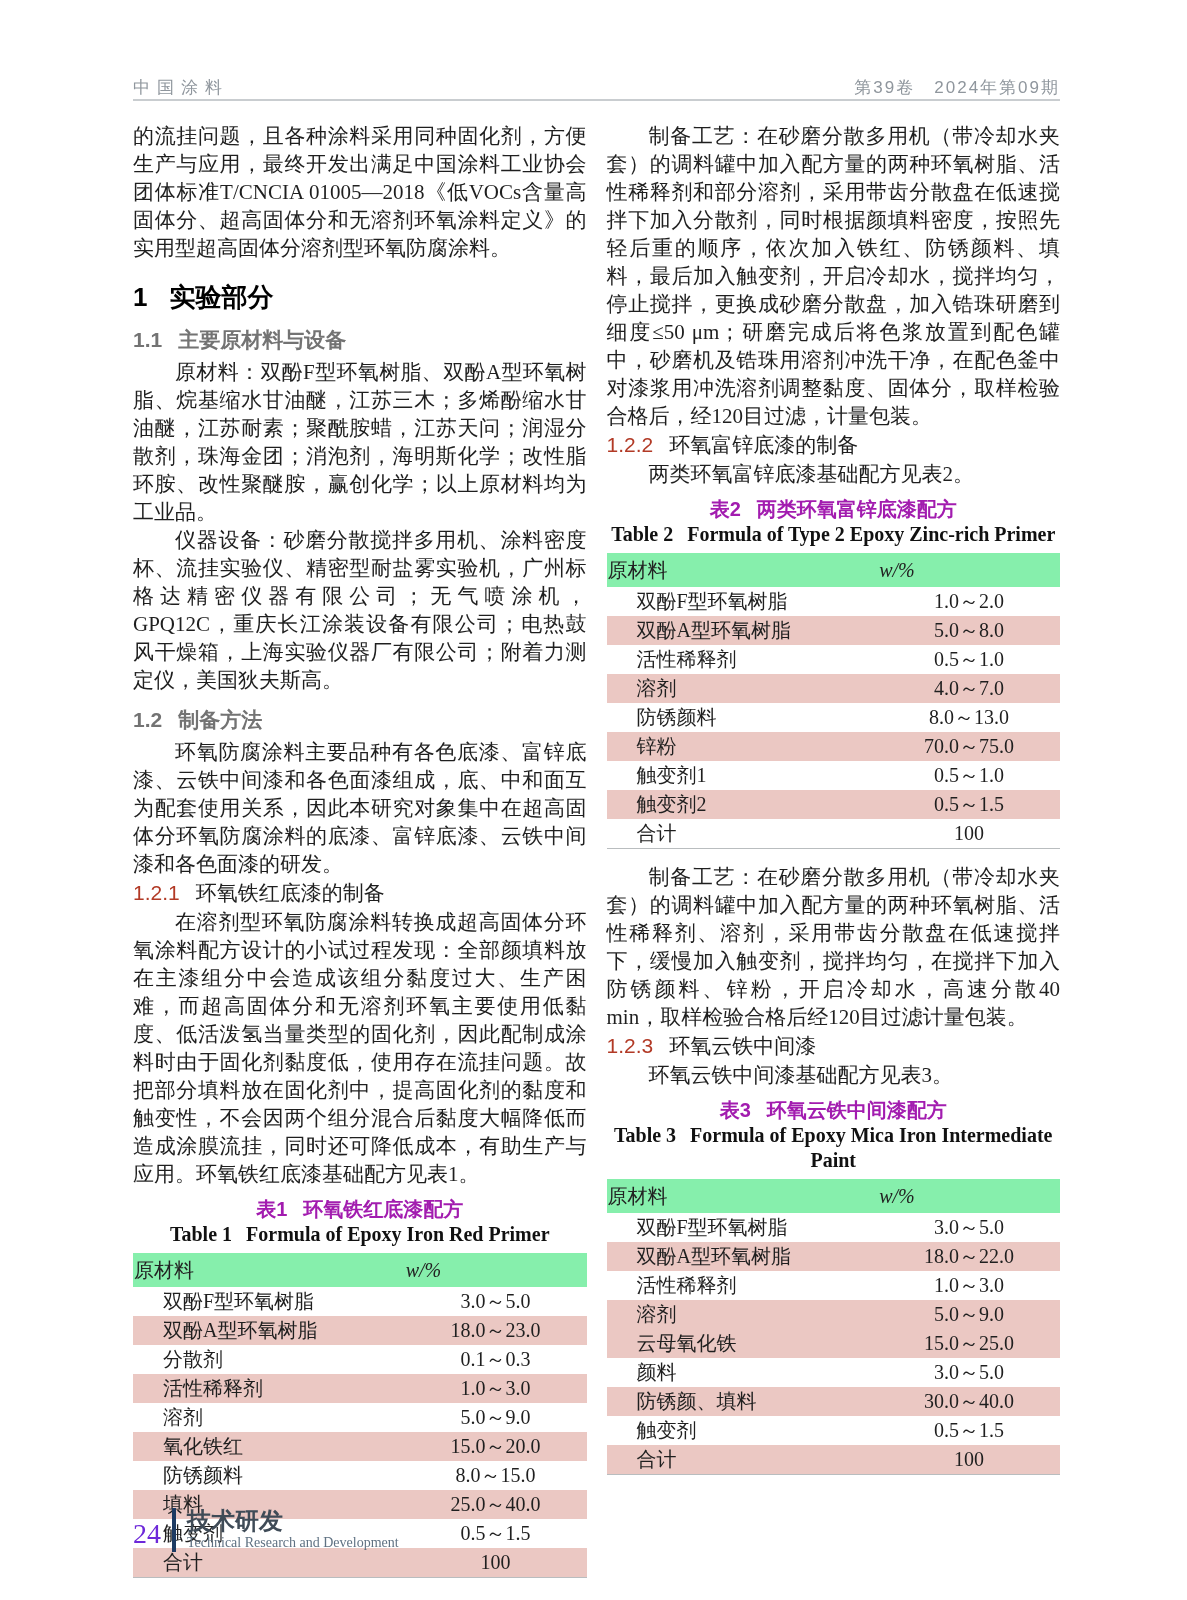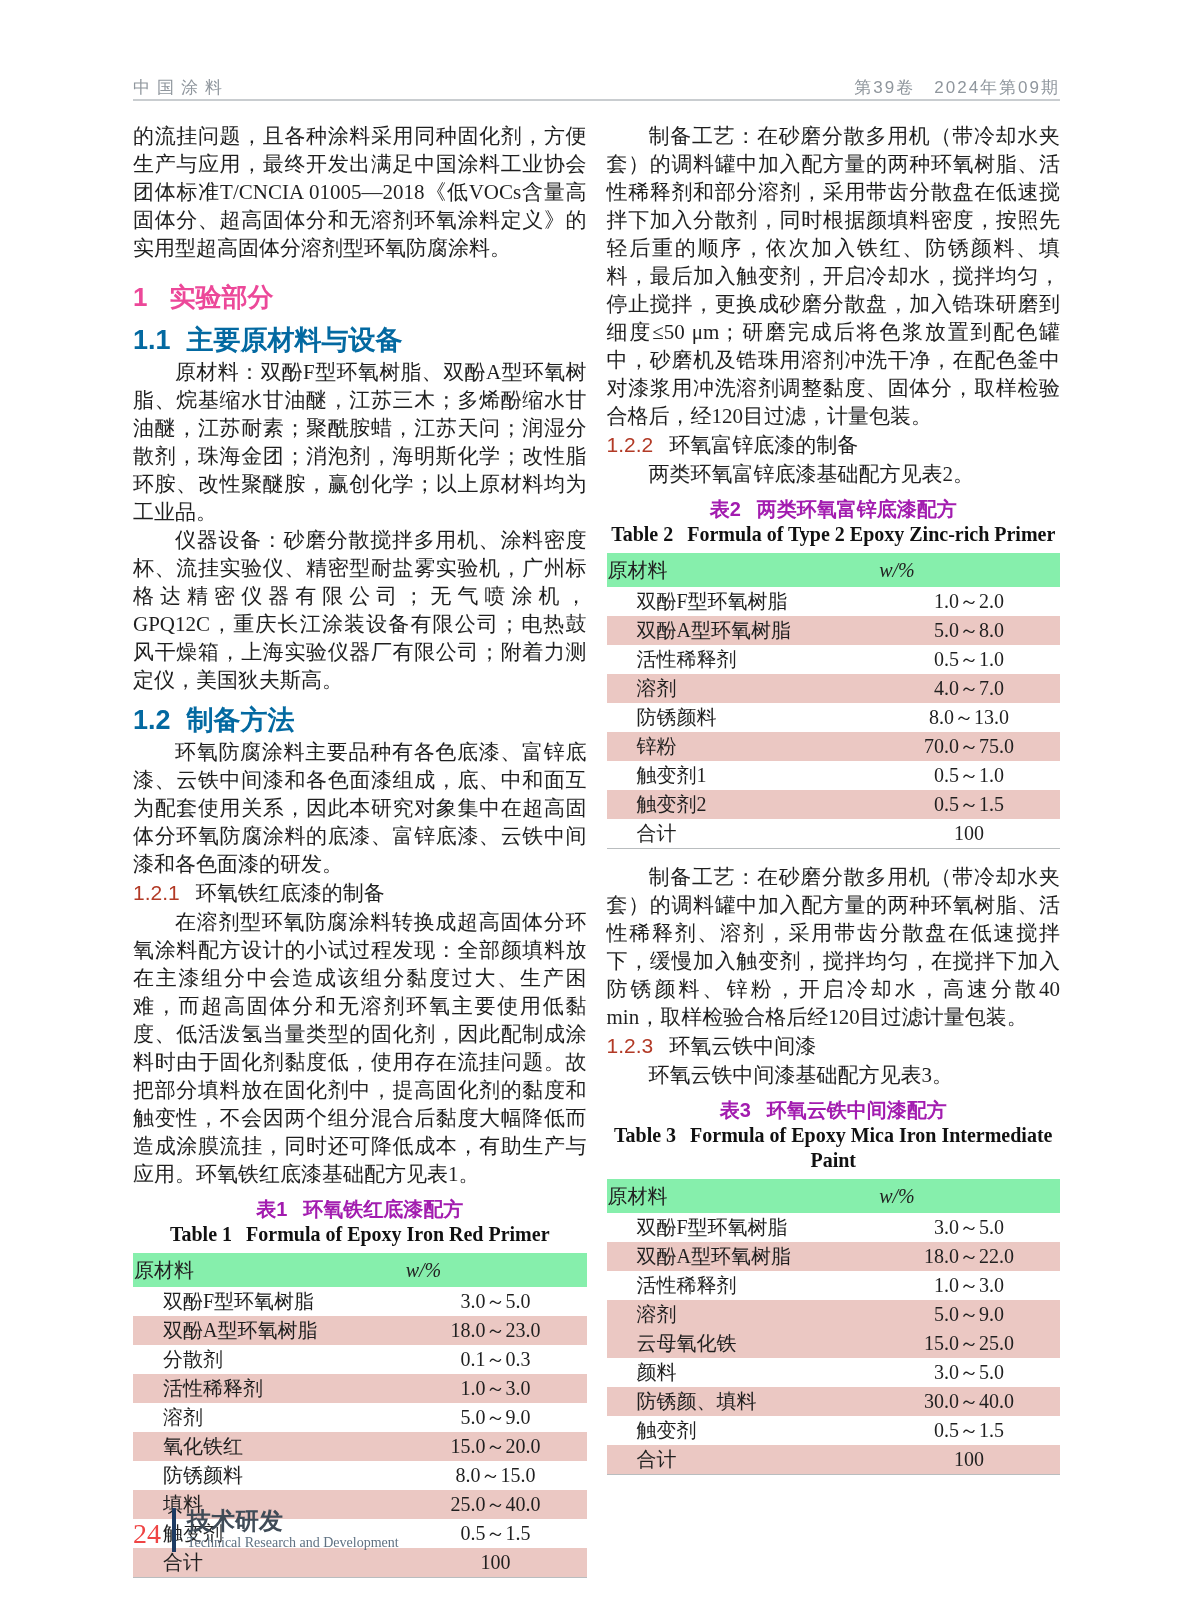--- a/index.html
+++ b/index.html
@@ -30,27 +30,27 @@
   .col{flex:1;min-width:0;}
 
   p.body-par{
     margin:0;font-size:21px;line-height:28px;
     text-align:justify;text-indent:2em;
   }
 
   .h1{
     margin:18px 0 8px;
     font-family:"Liberation Sans","DejaVu Sans",sans-serif;
-    font-weight:bold;font-size:26px;line-height:34px;color:#ec4899;
+    font-weight:bold;font-size:26px;line-height:34px;color:#000000;
   }
   .h1 .sec-num{margin-right:22px;}
   .h2{
     margin:12px 0 4px;
     font-family:"Liberation Sans","DejaVu Sans",sans-serif;
-    font-weight:bold;font-size:27px;line-height:28px;color:#0369a1;
+    font-weight:bold;font-size:21px;line-height:28px;color:#737373;
   }
   .h2 .sec-num{margin-right:16px;}
   .h3{
     margin:1px 0 1px;font-size:21px;line-height:28px;font-weight:normal;
   }
   .h3 .sec-num{
     font-family:"Liberation Sans","DejaVu Sans",sans-serif;
     color:#b23a26;margin-right:16px;
   }
   .h3 .sec-title{color:#1f1f1f;}
@@ -83,21 +83,21 @@
   table.formula td:last-child{text-align:center;}
   table.formula tr.alt{background:#ebc8c3;}
 
   
   .page-footer{
     position:absolute;left:133px;bottom:48px;
     display:flex;align-items:center;
   }
   .page-num{
     font-family:"Liberation Serif","DejaVu Serif",serif;
-    font-size:28px;color:#ef4444;margin-right:11px;transform:translateY(4px);
+    font-size:28px;color:#6d28d9;margin-right:11px;transform:translateY(4px);
   }
   .footer-bar{width:4px;height:44px;background:#1d3b63;margin-right:11px;}
   .footer-sec-zh{
     font-family:"Liberation Sans","DejaVu Sans",sans-serif;
     font-weight:bold;font-size:24px;line-height:26px;color:#3f4b57;
   }
   .footer-sec-en{
     font-family:"Liberation Serif","DejaVu Serif",serif;
     font-size:14px;line-height:18px;color:#5f7182;
   }

